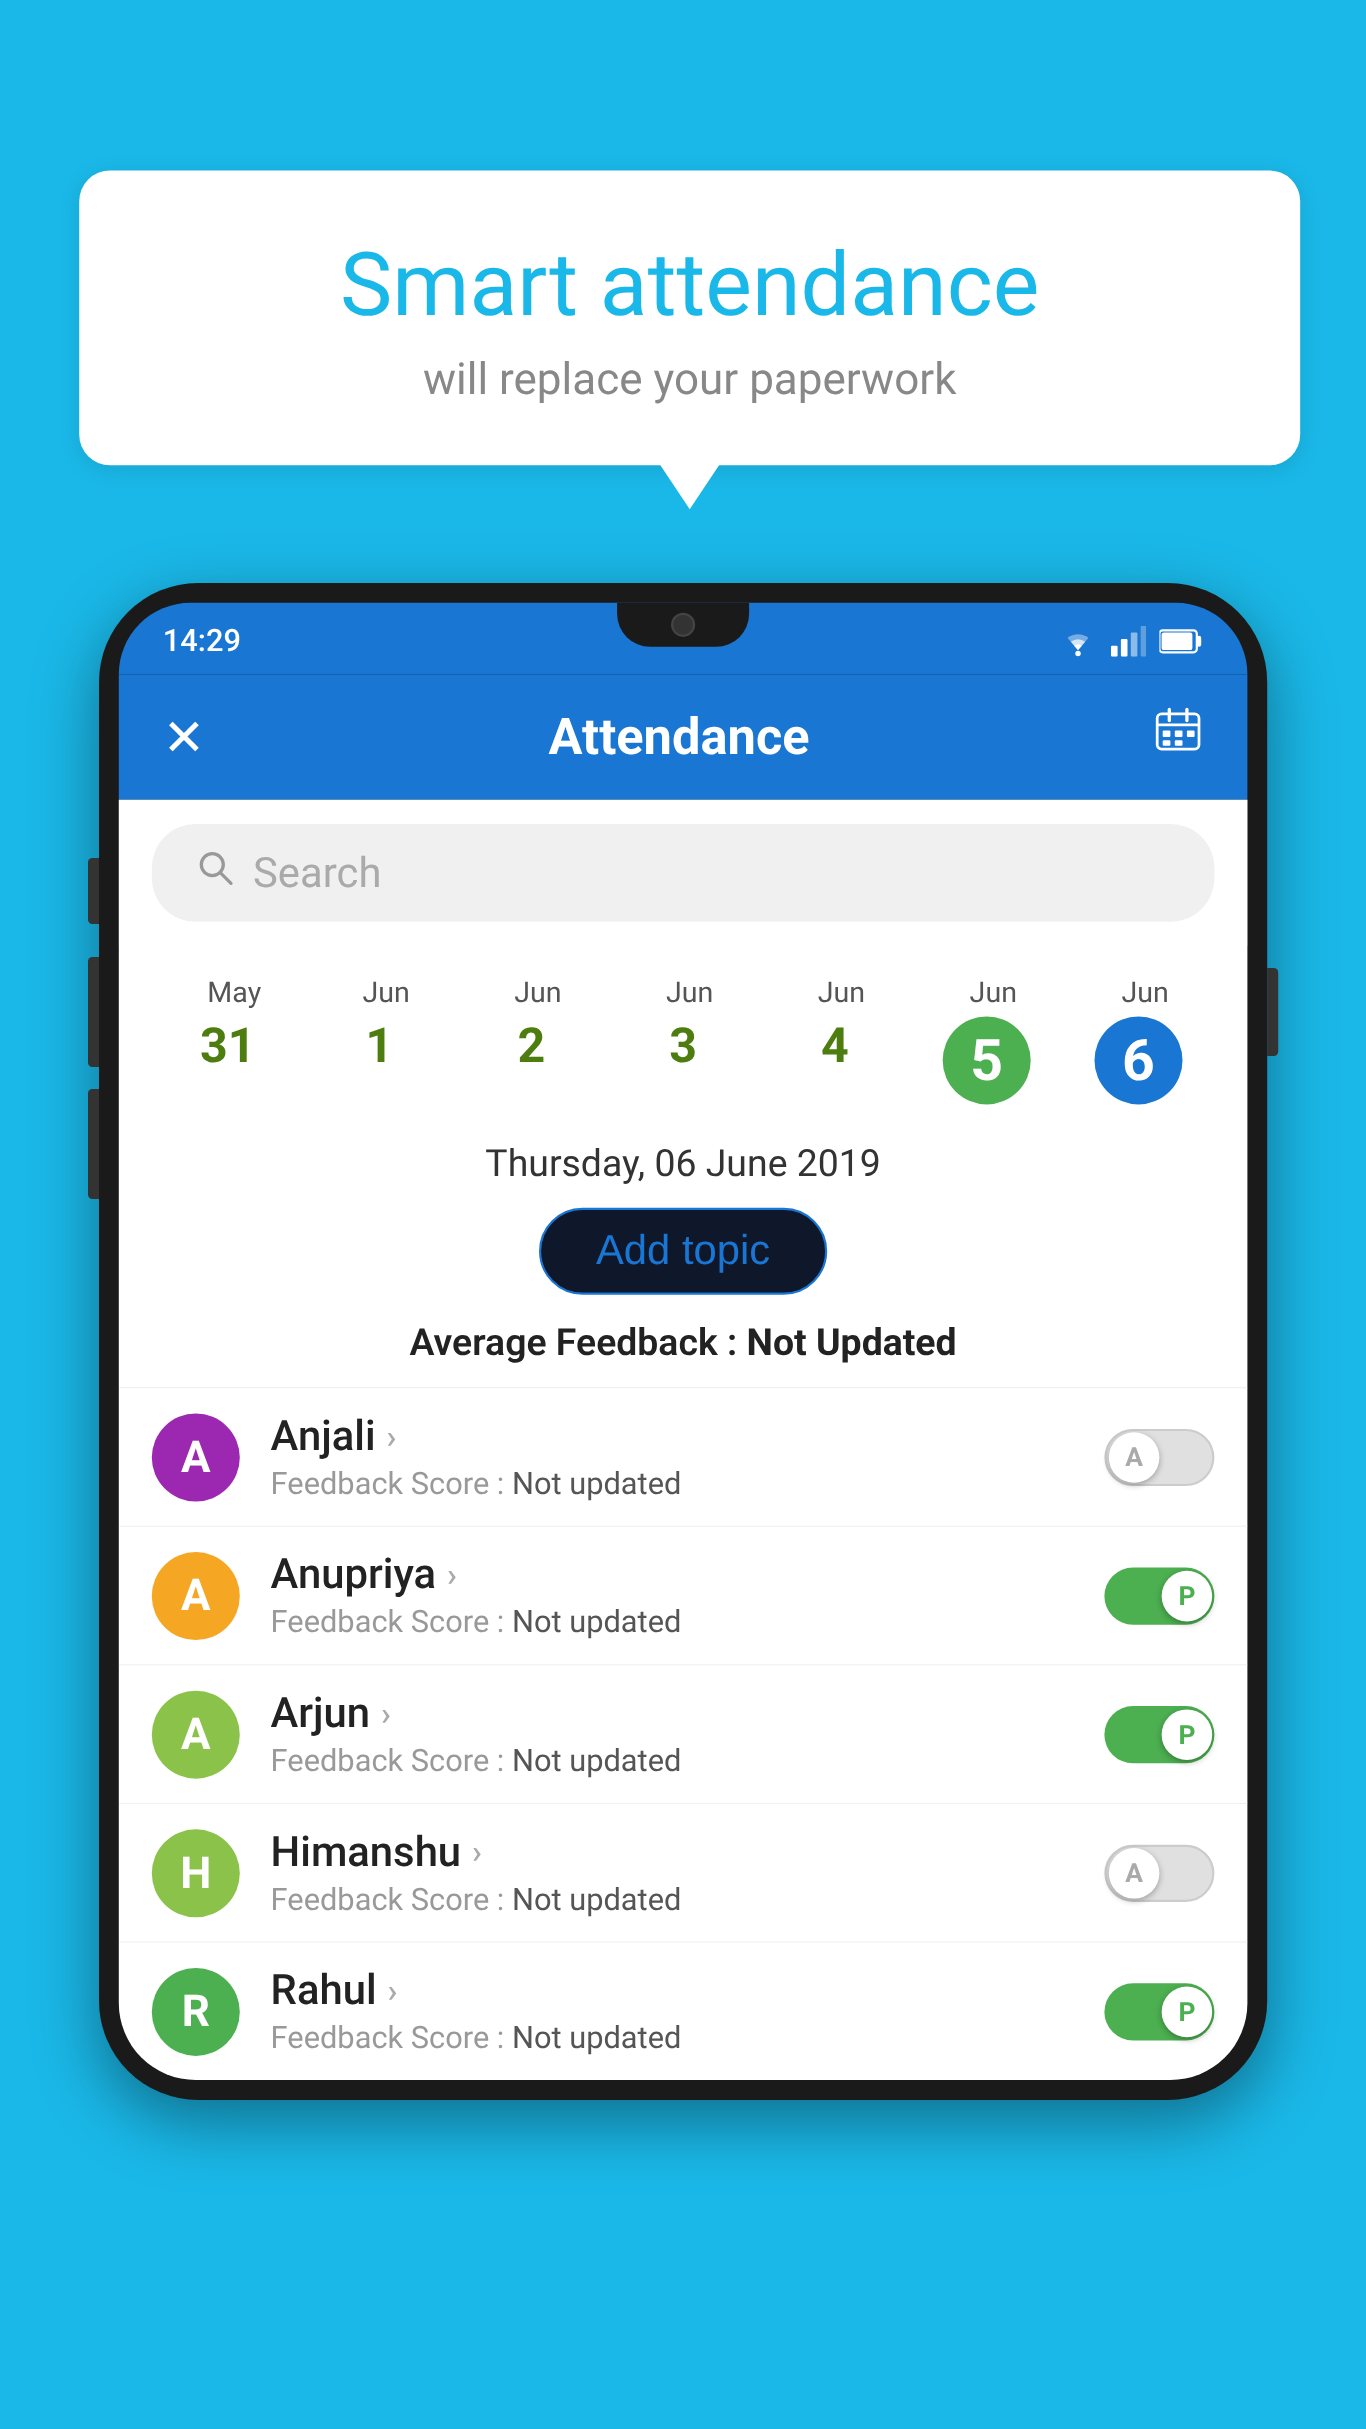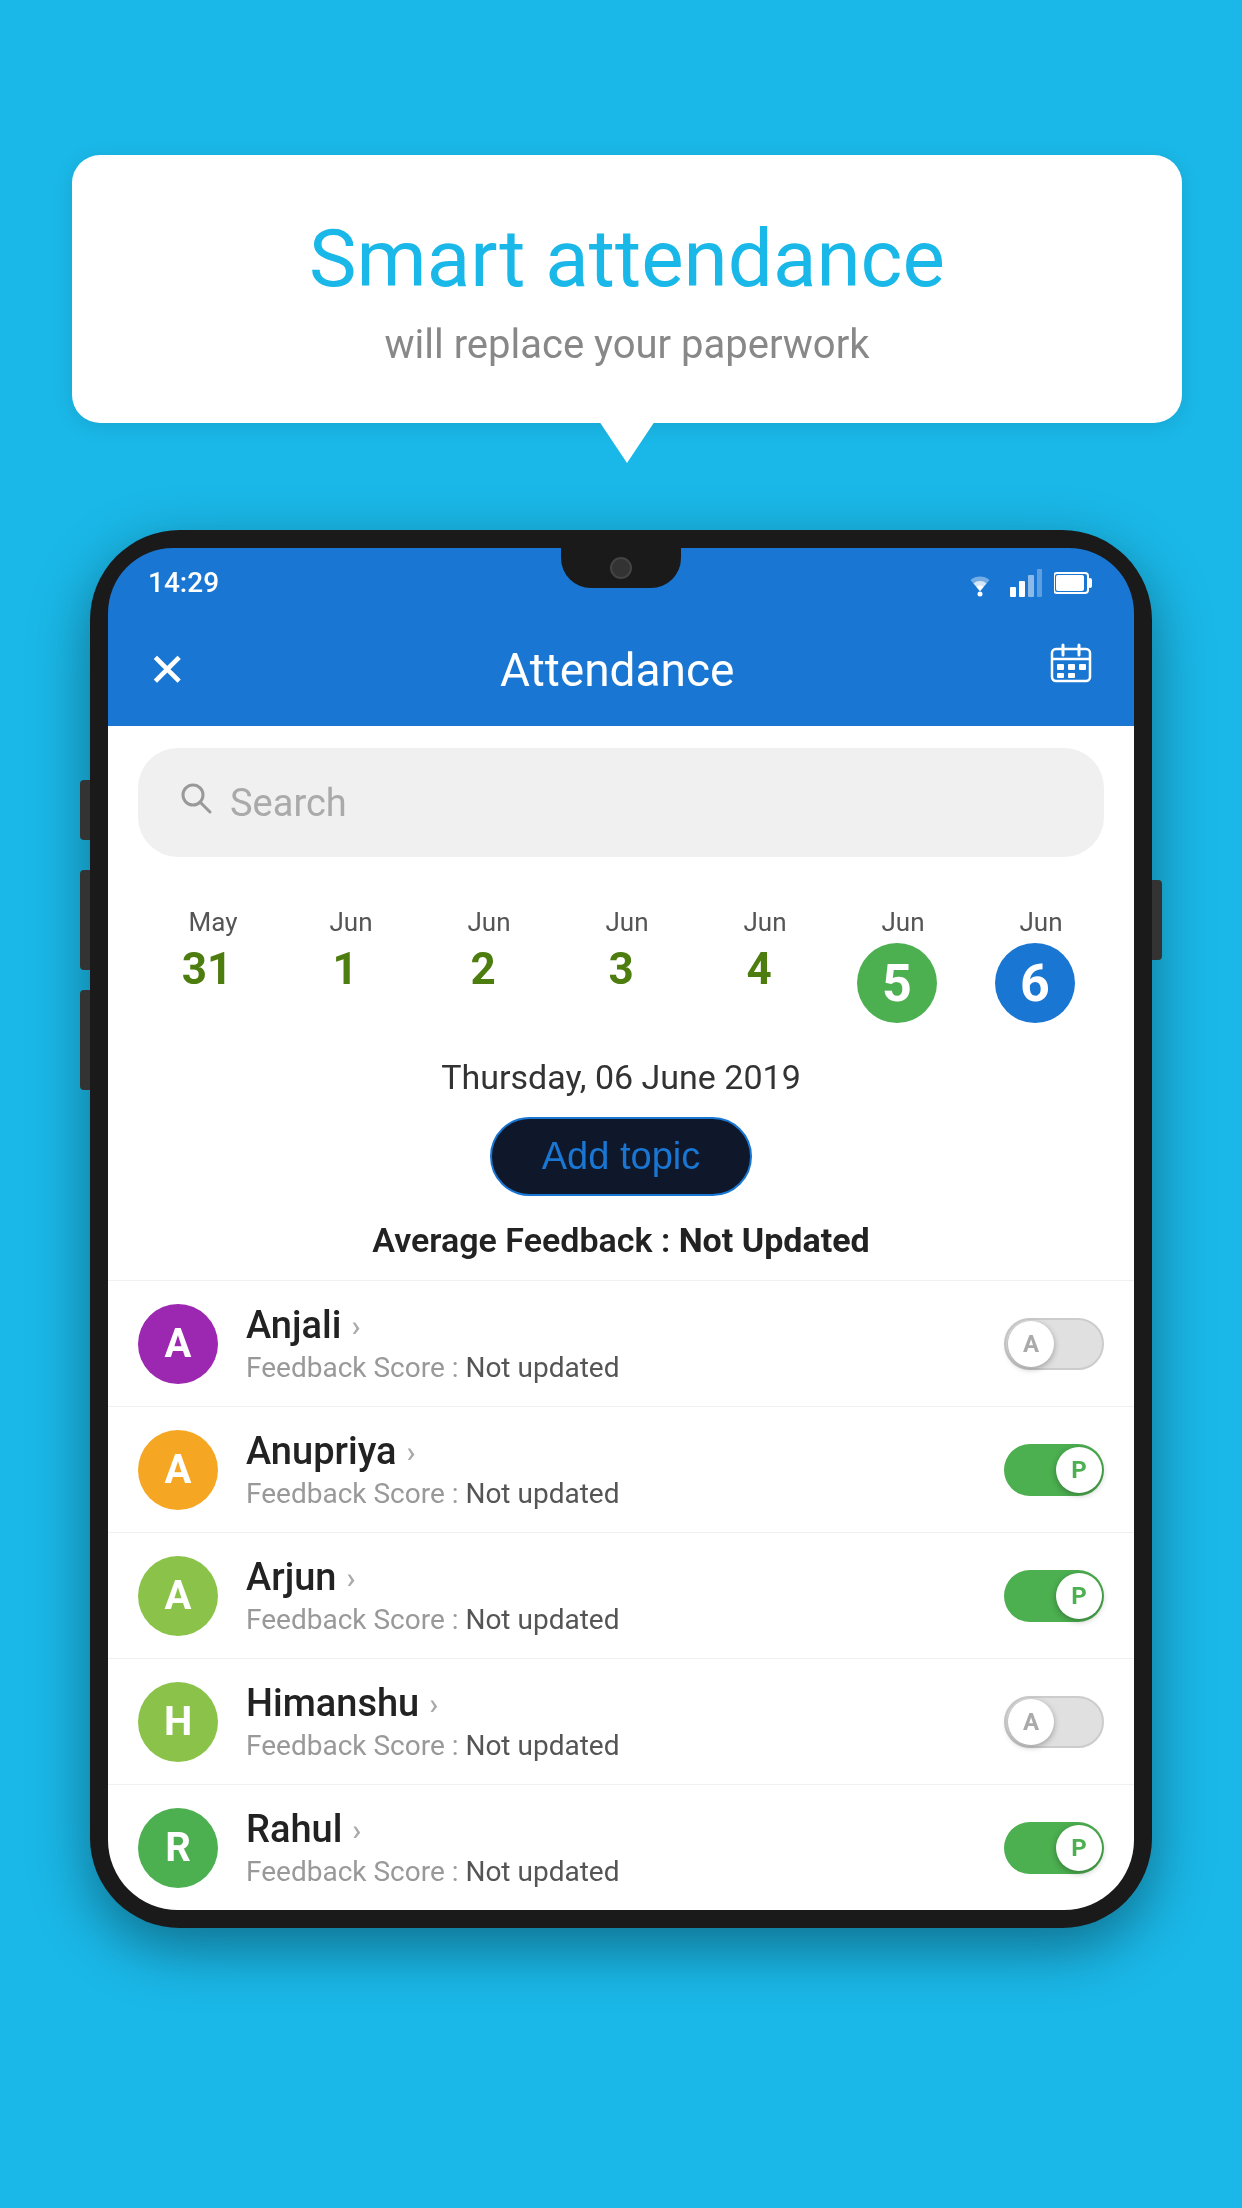--- a/index.html
+++ b/index.html
@@ -122,21 +122,21 @@
     .app-bar {
       background: #1976d2;
       padding: 28px 40px 28px;
       display: flex;
       align-items: center;
       justify-content: space-between;
     }
     .app-bar-title {
       color: white;
       font-size: 46px;
-      font-weight: 400;
+      font-weight: 700;
     }
     .app-bar-icon {
       color: white;
       font-size: 46px;
       cursor: pointer;
     }
 
     
     .screen-content {
       background: white;
@@ -145,21 +145,21 @@
     }
 
     
     .search-bar {
       padding: 22px 30px;
       background: white;
     }
     .search-input {
       background: #f0f0f0;
       border-radius: 40px;
-      padding: 32px 40px;
+      padding: 22px 40px;
       display: flex;
       align-items: flex-end;
       gap: 16px;
     }
     .search-icon-wrap {
       color: #999;
       font-size: 36px;
     }
     .search-text {
       color: #aaa;

